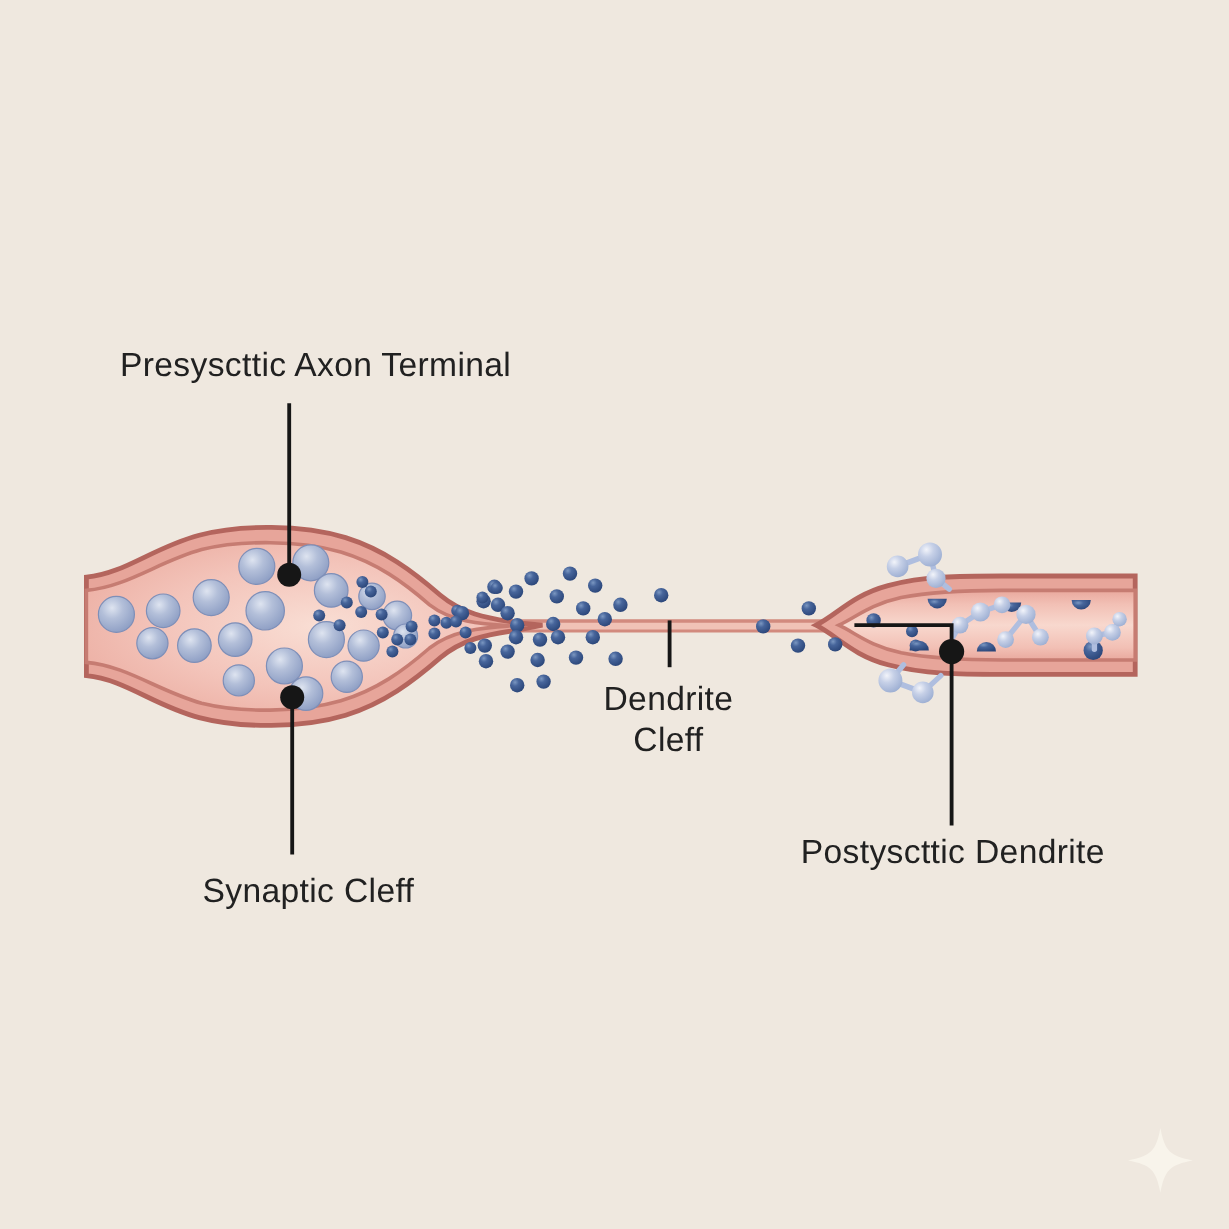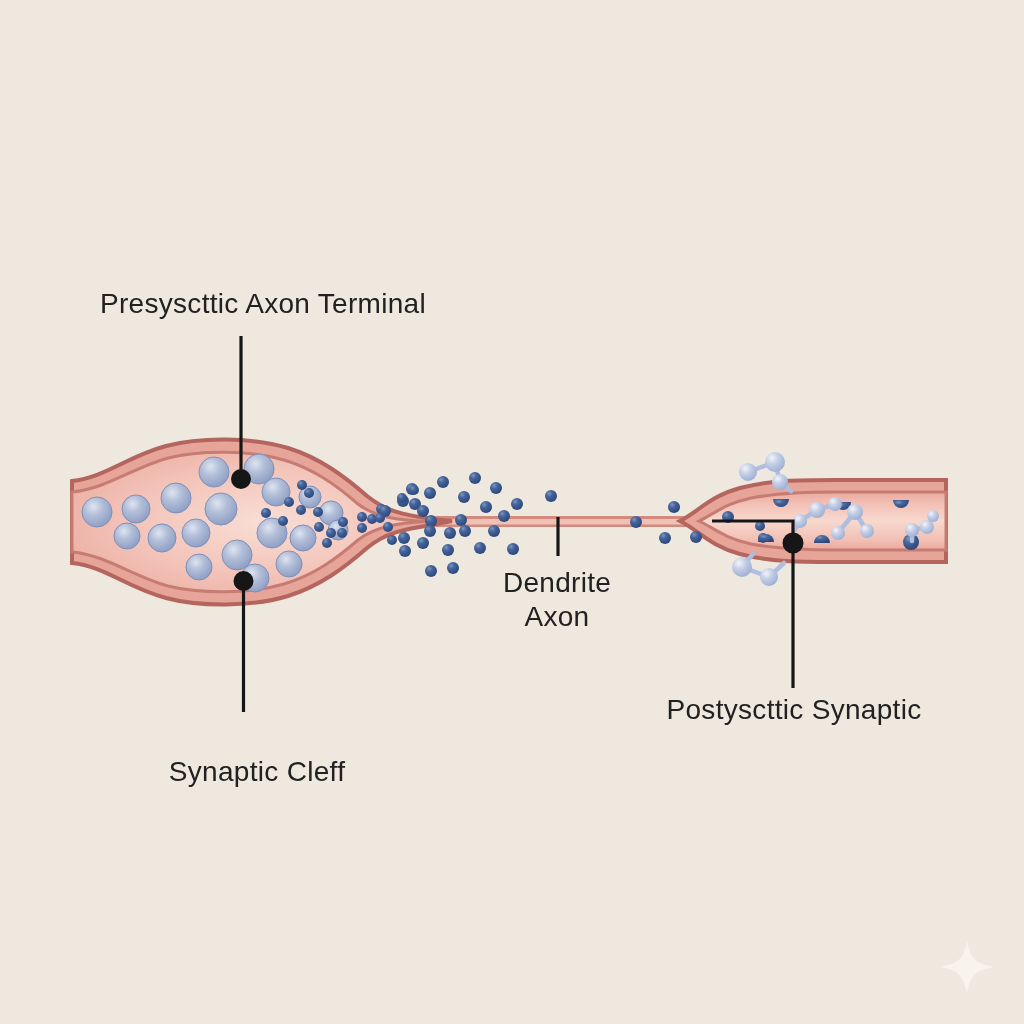--- a/index.html
+++ b/index.html
@@ -209,19 +209,19 @@
     </g>
 
     <path d="M967,940 C970.5,959 975,963.5 994,967 C975,970.5 970.5,975 967,994
              C963.5,975 959,970.5 940,967 C959,963.5 963.5,959 967,940 Z" fill="#f8f4eb"></path>
   </svg>
 
   <div class="label" style="left:263px;top:287px;">Presyscttic Axon Terminal</div>
 
   <div class="label" style="left:557px;top:566px;">
     <div>Dendrite</div>
-    <div>Axon</div>
+    <div>Cleff</div>
   </div>
 
-  <div class="label" style="left:257px;top:726px;margin-top:29px;">Synaptic Cleff</div>
-
-  <div class="label" style="left:794px;top:693px;">Postyscttic Synaptic</div>
+  <div class="label" style="left:257px;top:726px;">Synaptic Cleff</div>
+
+  <div class="label" style="left:794px;top:693px;">Postyscttic Dendrite</div>
 </div>
 
 </body></html>

